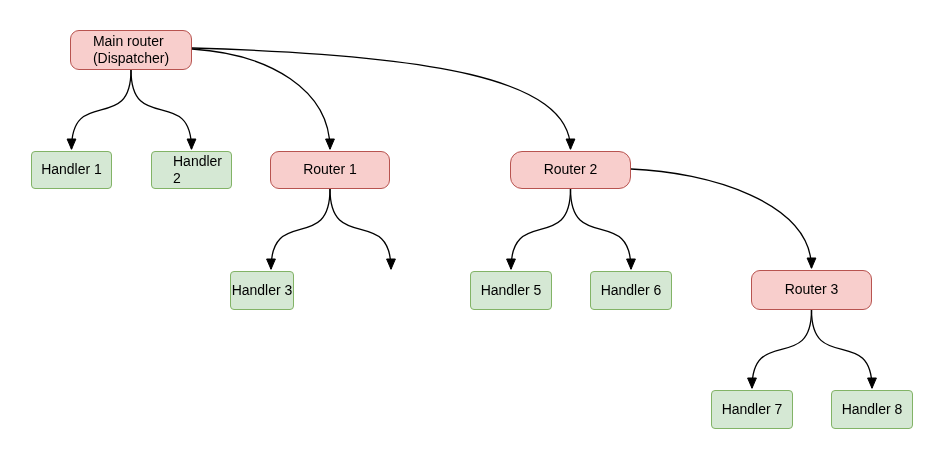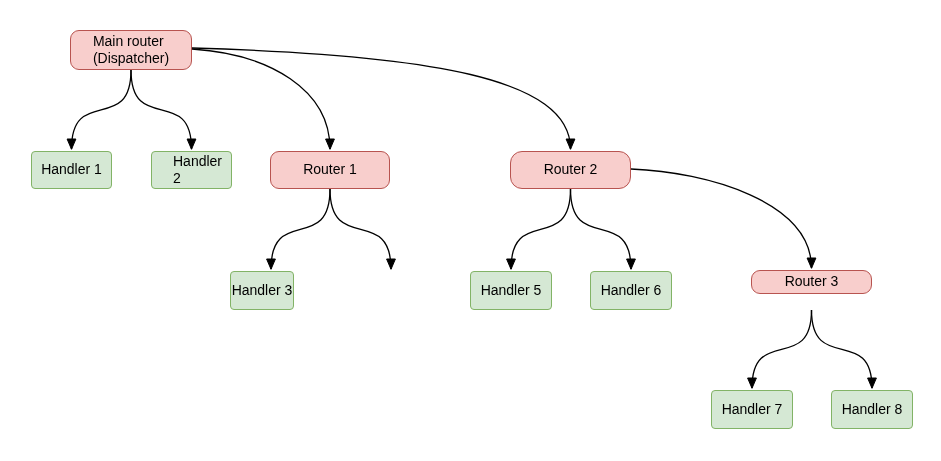--- a/index.html
+++ b/index.html
@@ -72,16 +72,16 @@
 
 <div class="node router" style="left: 70px; top: 30px; width: 122px; height: 40px;"><span>Main router
 (Dispatcher)</span></div>
     <div class="node handler" style="left: 31px; top: 151px; width: 81px; height: 38px;"><span>Handler 1</span></div>
     <div class="node handler" style="left: 151px; top: 151px; width: 81px; height: 38px; padding-left: 21px;"><span>Handler 2</span></div>
     <div class="node router" style="left: 270px; top: 151px; width: 120px; height: 38px;"><span>Router 1</span></div>
     <div class="node router" style="left: 510px; top: 151px; width: 121px; height: 38px; border-radius: 12px;"><span>Router 2</span></div>
     <div class="node handler" style="left: 230px; top: 271px; width: 64px; height: 39px;"><span>Handler 3</span></div>
     <div class="node handler" style="left: 470px; top: 271px; width: 82px; height: 39px;"><span>Handler 5</span></div>
     <div class="node handler" style="left: 590px; top: 271px; width: 82px; height: 39px;"><span>Handler 6</span></div>
-    <div class="node router" style="left: 751px; top: 270px; width: 121px; height: 24px;"><span>Router 3</span></div>
+    <div class="node router" style="left: 751px; top: 270px; width: 121px; height: 40px;"><span>Router 3</span></div>
     <div class="node handler" style="left: 711px; top: 390px; width: 82px; height: 39px;"><span>Handler 7</span></div>
     <div class="node handler" style="left: 831px; top: 390px; width: 82px; height: 39px;"><span>Handler 8</span></div>
   </div>
 
 </body></html>

